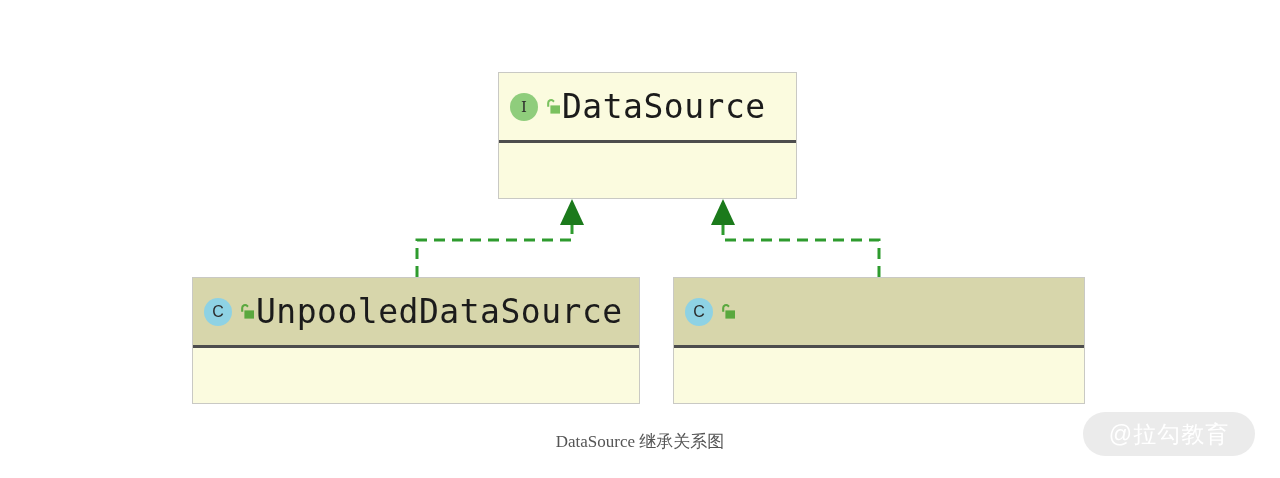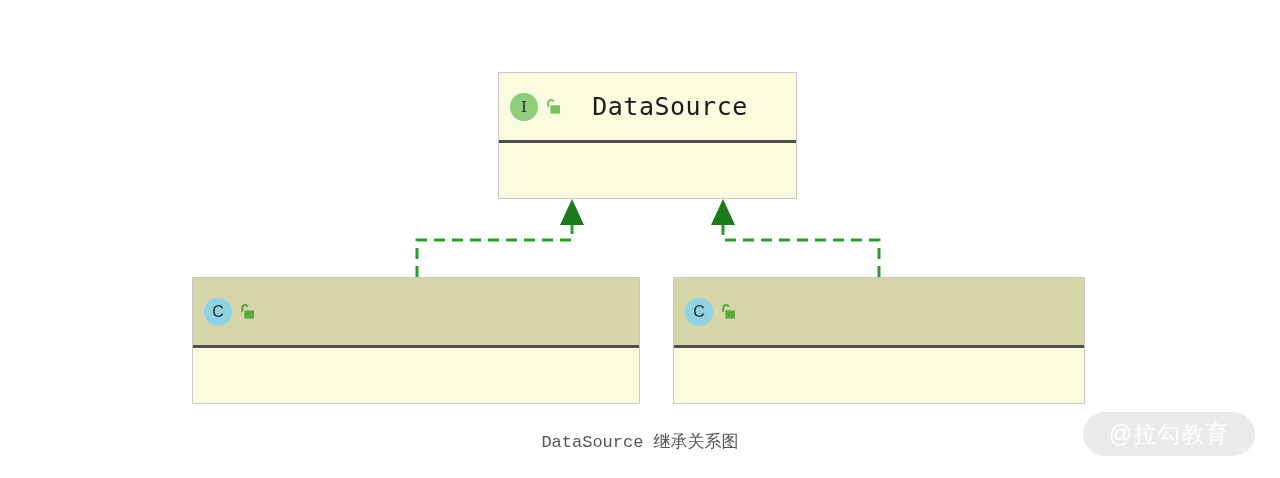--- a/index.html
+++ b/index.html
@@ -62,23 +62,22 @@
   .lock-icon {
     flex: 0 0 auto;
     width: 18px;
     height: 18px;
     margin-left: 6px;
     display: block;
   }
 
   .uml-name {
     flex: 1 1 auto;
-    text-align: center;
     font-family: "DejaVu Sans Mono", monospace;
-    font-size: 25px;
+    font-size: 33px;
     color: #1b1b1b;
     white-space: nowrap;
     padding-right: 18px;
     letter-spacing: 0.5px;
   }
 
   
   #connectors {
     position: absolute;
     left: 0;
@@ -88,21 +87,21 @@
     pointer-events: none;
   }
 
   
   #caption {
     position: absolute;
     left: 0;
     top: 430px;
     width: 1280px;
     text-align: center;
-    font-family: Liberation Mono, monospace;
+    font-family: Liberation Serif, serif;
     font-size: 17px;
     color: #555555;
   }
 
   
   #watermark {
     position: absolute;
     left: 1083px;
     top: 412px;
     width: 172px;
@@ -151,20 +150,21 @@
   </div>
 
   <div class="uml-box" style="left:192px; top:277px; width:448px; height:127px;">
     <div style="height:70px;">
       <div class="uml-header klass">
         <span class="stereo c">C</span>
         <svg class="lock-icon" viewBox="0 0 18 18" xmlns="http://www.w3.org/2000/svg">
           <path d="M4.2 7.6 V5.0 a2.9 2.9 0 0 1 5.0 -2.1" fill="none" stroke="#5aa83e" stroke-width="2.1" stroke-linecap="square"></path>
           <rect x="6.4" y="7.4" width="9.6" height="8.2" fill="#5aa83e"></rect>
         </svg>
+        <span class="uml-name">UnpooledDataSource</span>
       </div>
     </div>
     <div class="uml-body" style="height:54px;"></div>
   </div>
 
   <div class="uml-box" style="left:673px; top:277px; width:412px; height:127px;">
     <div style="height:70px;">
       <div class="uml-header klass">
         <span class="stereo c">C</span>
         <svg class="lock-icon" viewBox="0 0 18 18" xmlns="http://www.w3.org/2000/svg">

